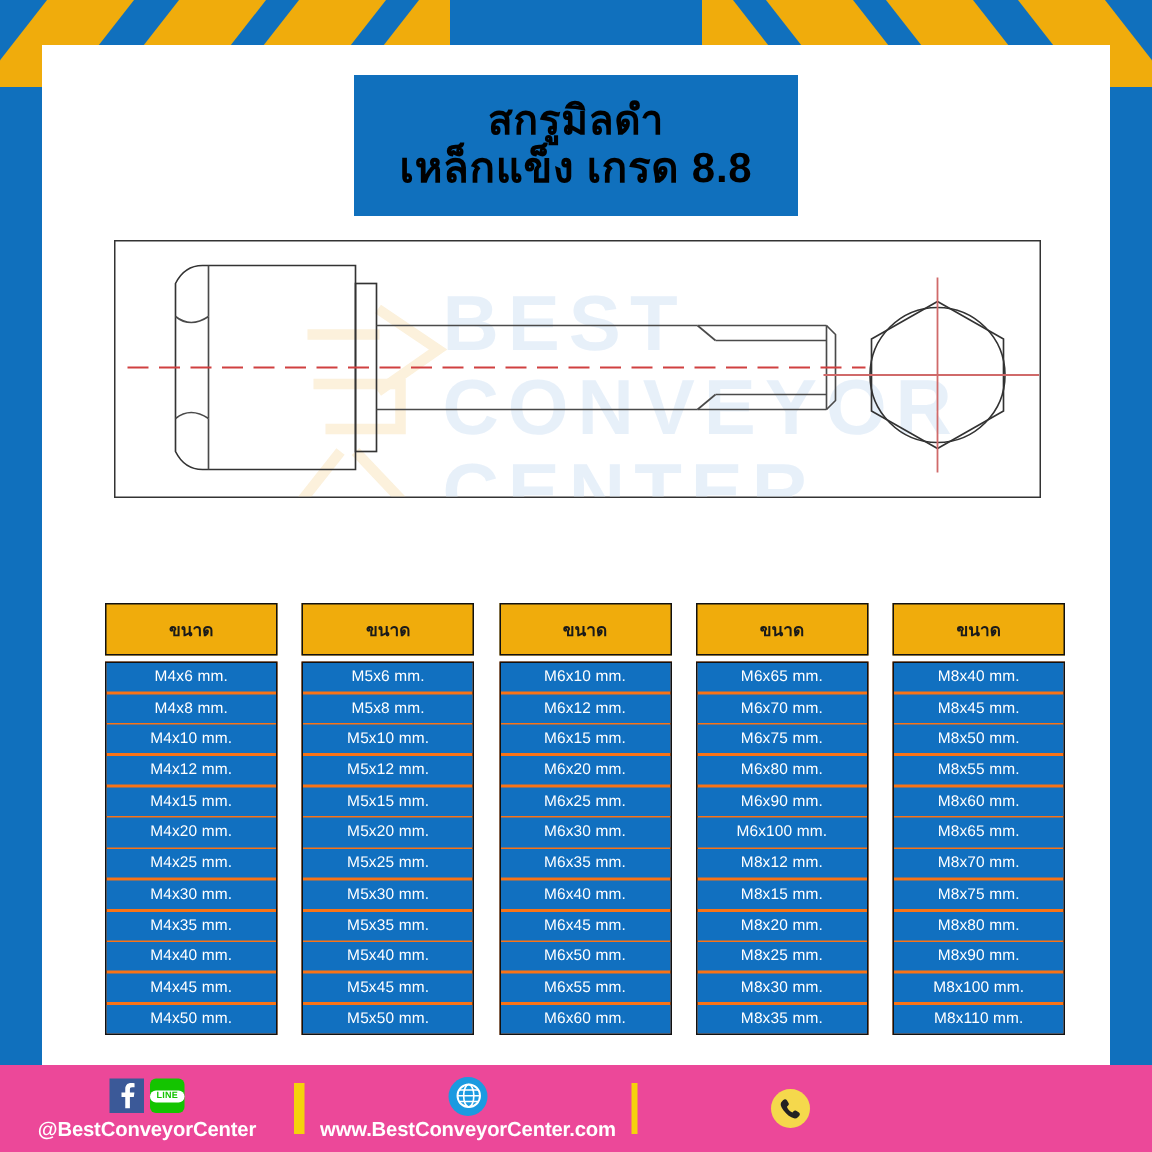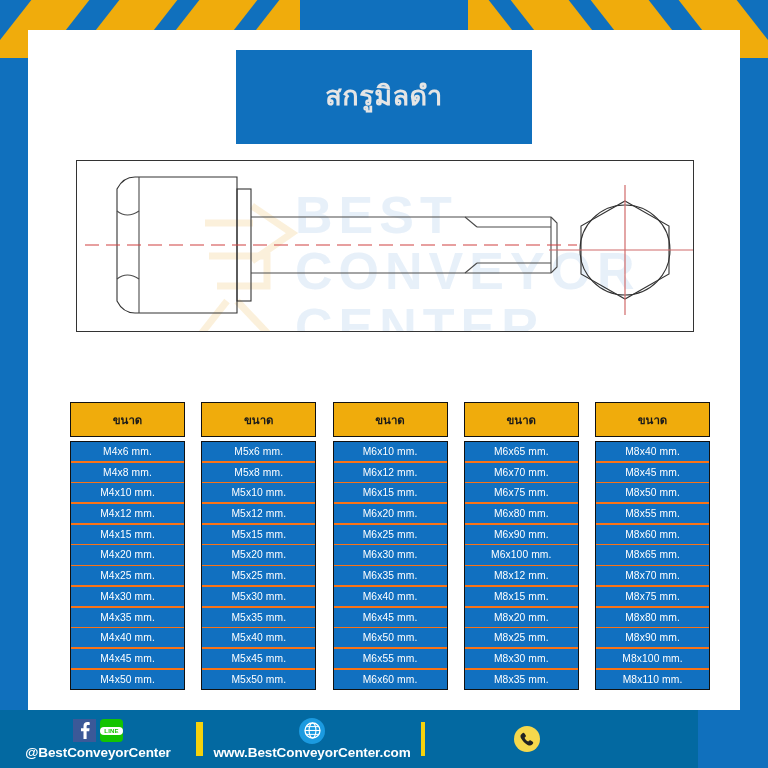--- a/index.html
+++ b/index.html
@@ -57,21 +57,21 @@
     width: 296px;
     height: 94px;
     background: #1070bd;
     display: flex;
     flex-direction: column;
     align-items: center;
     justify-content: center;
     gap: 2px;
   }
   .title-line {
-    color: #e5e5e5;
+    color: #000000;
     font-weight: bold;
     letter-spacing: 0.5px;
     line-height: 1.08;
     text-align: center;
     white-space: nowrap;
   }
   .title-line.l1 { font-size: 27px; }
   .title-line.l2 { font-size: 28px; }
 
   
@@ -129,23 +129,23 @@
     color: #ffffff;
     letter-spacing: 0.1px;
     white-space: nowrap;
   }
 
   
   #footer {
     position: absolute;
     left: 0;
     bottom: 0;
-    width: 698px;
+    width: 768px;
     height: 58px;
-    background: #0369a1;
+    background: #ec4899;
     display: flex;
     align-items: center;
   }
   .footer-item {
     display: flex;
     flex-direction: column;
     align-items: center;
     justify-content: center;
     gap: 2px;
     position: relative;
@@ -221,20 +221,21 @@
     <div class="stripe" style="right:4px"></div>
     <div class="stripe" style="right:92px"></div>
     <div class="stripe" style="right:172px"></div>
     <div class="stripe" style="right:252px"></div>
   </div>
 
   <div id="card">
 
     <div id="title-banner">
       <div class="title-line l1">สกรูมิลดำ</div>
+      <div class="title-line l2">เหล็กแข็ง เกรด 8.8</div>
     </div>
 
     <div id="drawing-frame">
       <svg width="616" height="228" viewBox="0 0 616 228">
 
         <g opacity="0.30" stroke="#f3d08a" stroke-width="7" fill="none">
           <path d="M175 45 L215 72 L175 100"></path>
           <path d="M128 62 L176 62"></path>
           <path d="M132 95 L190 95 L190 125 L140 125"></path>
           <path d="M150 140 L120 178"></path>

